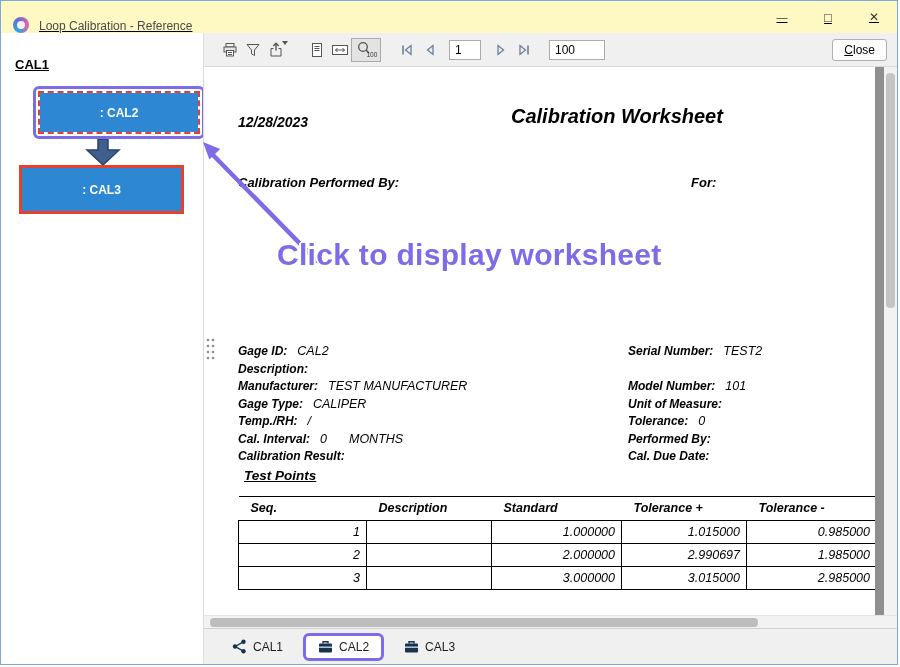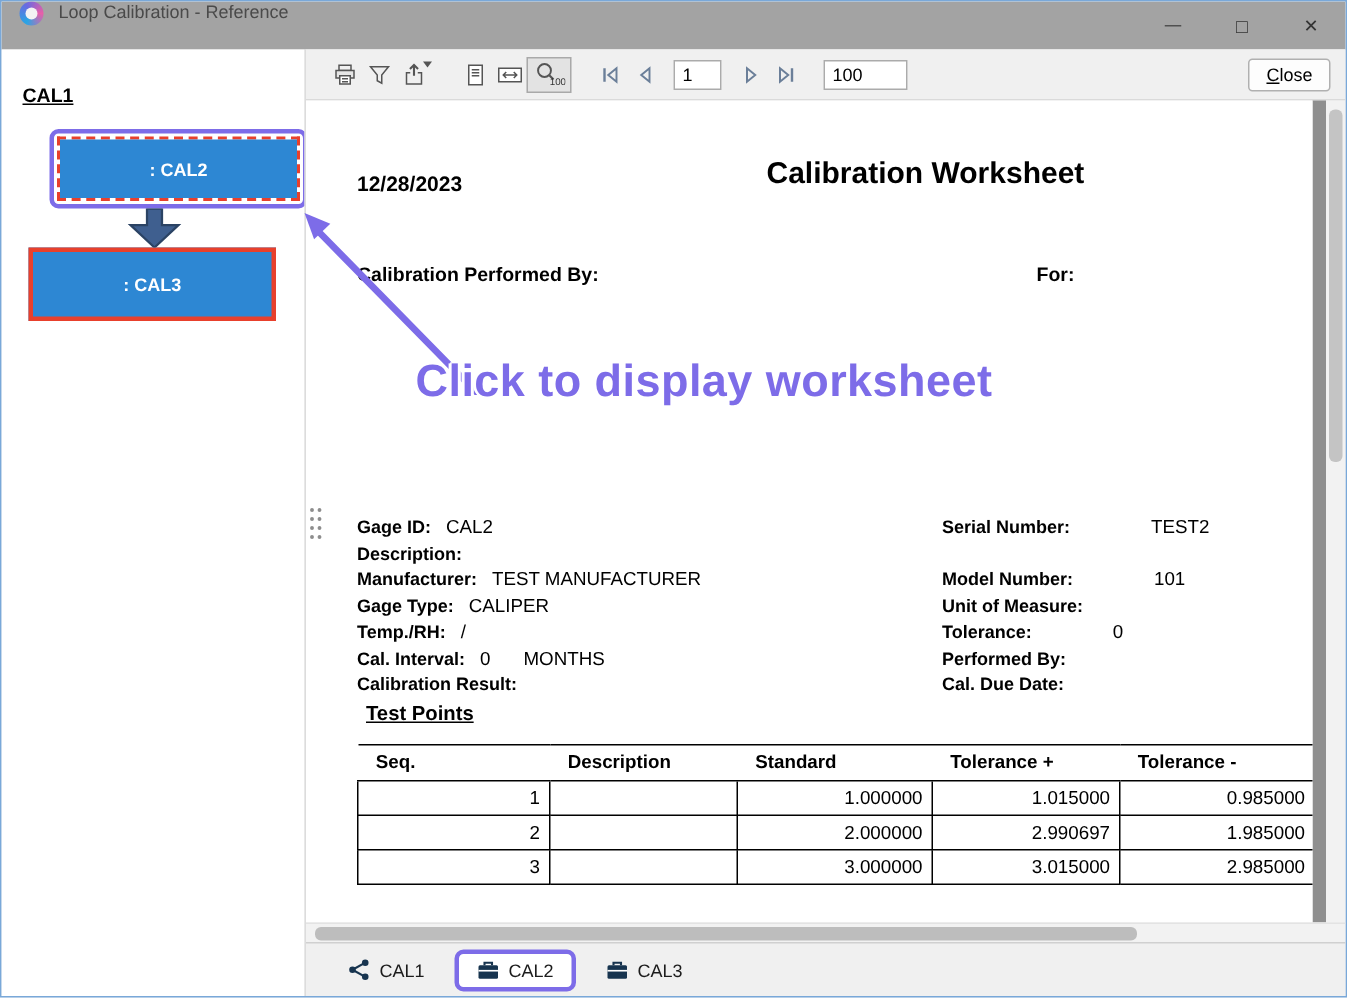--- a/index.html
+++ b/index.html
@@ -1,20 +1,20 @@
 <!DOCTYPE html>
 <html><head>
 <meta charset="utf-8">
 <style>
   * { margin:0; padding:0; box-sizing:border-box; }
   html,body { width:900px; height:667px; font-family:"Liberation Sans",sans-serif; background:#fff; }
   .window { position:relative; width:898px; height:665px; border:1px solid #79a8d9; background:#f0f0f0; overflow:hidden; }
 
   
-  .titlebar { position:absolute; top:0; left:0; right:0; height:32px; background:#a3a3a3; display:flex; align-items:flex-start; }
+  .titlebar { position:absolute; top:0; left:0; right:0; height:32px; background:#fef9c3; display:flex; align-items:flex-end;text-decoration:underline; }
   .logo { width:16px; height:16px; margin-left:12px; border-radius:50%;
           background:conic-gradient(from 210deg,#2aa5e4,#6a6ae0,#e85fa8,#2aa5e4); position:relative; flex:none;}
   .logo::after { content:""; position:absolute; inset:4px; border-radius:50%; background:#f3f3f3; }
   .title-text { margin-left:10px; font-size:12px; color:#4a4a4a; }
   .win-controls { margin-left:auto; display:flex; height:32px; }
   .win-btn { width:46px; height:32px; display:flex; align-items:center; justify-content:center;
              font-size:11px; color:#333; background:none; border:none; }
   .win-btn.max { font-size:13px; }
   .win-btn.close { font-size:12px; }
 
@@ -45,21 +45,21 @@
            border-left:3px solid transparent; border-right:3px solid transparent; border-top:4px solid #555; }
   .tinput { height:20px; border:1px solid #ababab; background:#fff; font-size:12px;
             font-family:"Liberation Sans",sans-serif; padding:1px 5px; flex:none; }
   .page-input { width:32px; margin:0 8px; }
   .zoom-input { width:56px; margin-left:14px; }
   .close-btn { margin-left:auto; margin-right:10px; height:22px; padding:2px 11px; background:#fdfdfd;
                border:1px solid #b0b0b0; border-radius:3px; font-size:12px; color:#000;
                font-family:"Liberation Sans",sans-serif; }
   .uline { text-decoration:underline; }
 
-  .content { flex:1; display:flex; min-height:0; }
+  .content { flex:1; display:flex; min-height:0;font-style:italic; }
   .page { flex:1; position:relative; background:#fff; overflow:hidden; }
   .gutter { width:9px; background:#8f8f8f; flex:none; }
   .vscroll { width:13px; background:#f2f2f2; position:relative; flex:none; }
   .vthumb { position:absolute; top:6px; left:2px; width:9px; height:235px; background:#c4c4c4; border-radius:4px; }
   .hscroll { height:13px; flex:none; background:#f2f2f2; border-top:1px solid #e3e3e3; position:relative; }
   .hthumb { position:absolute; top:2px; left:6px; width:548px; height:9px; background:#bdbdbd; border-radius:4px; }
 
   .statusbar { height:22px; flex:none; background:#fafafa; display:flex; align-items:center;
                padding-left:8px; font-size:12px; color:#333; }
 
@@ -70,21 +70,21 @@
             display:flex; align-items:center; }
 
   
   .rpt-date { position:absolute; left:34px; top:47px; font-size:14px; font-weight:bold; }
   .rpt-title { position:absolute; left:307px; top:38px; font-size:20px; font-weight:bold; white-space:nowrap; }
   .rpt-performed { position:absolute; left:34px; top:108px; font-size:13px; font-weight:bold; }
   .rpt-for { position:absolute; left:487px; top:108px; font-size:13px; font-weight:bold; }
   .details { position:absolute; left:34px; top:276px; right:6px; }
   .d-row { display:flex; line-height:17.5px; font-size:12.5px; }
   .d-left { width:390px; display:flex; flex:none; }
-  .d-right { display:flex;gap:44px; }
+  .d-right { display:flex; }
   .d-lbl { font-weight:bold; font-size:12px; white-space:nowrap; }
   .d-val { margin-left:10px; white-space:nowrap; }
   .d-unit { margin-left:22px; }
   .tp-head { position:absolute; left:40px; top:401px; font-size:13.5px; font-weight:bold; text-decoration:underline; }
   .tp-table { position:absolute; left:34px; top:429px; width:638px; border-collapse:collapse;
               table-layout:fixed; font-size:12.5px; }
   .tp-table th { border-top:1px solid #000; border-bottom:1px solid #000; text-align:left;
                  font-weight:bold; padding:4px 0 5px 12px; }
   .tp-table td { border:1px solid #000; text-align:right; padding:3px 6px 4px 0; height:23px; }
   .grip { position:absolute; left:1px; top:270px; }

